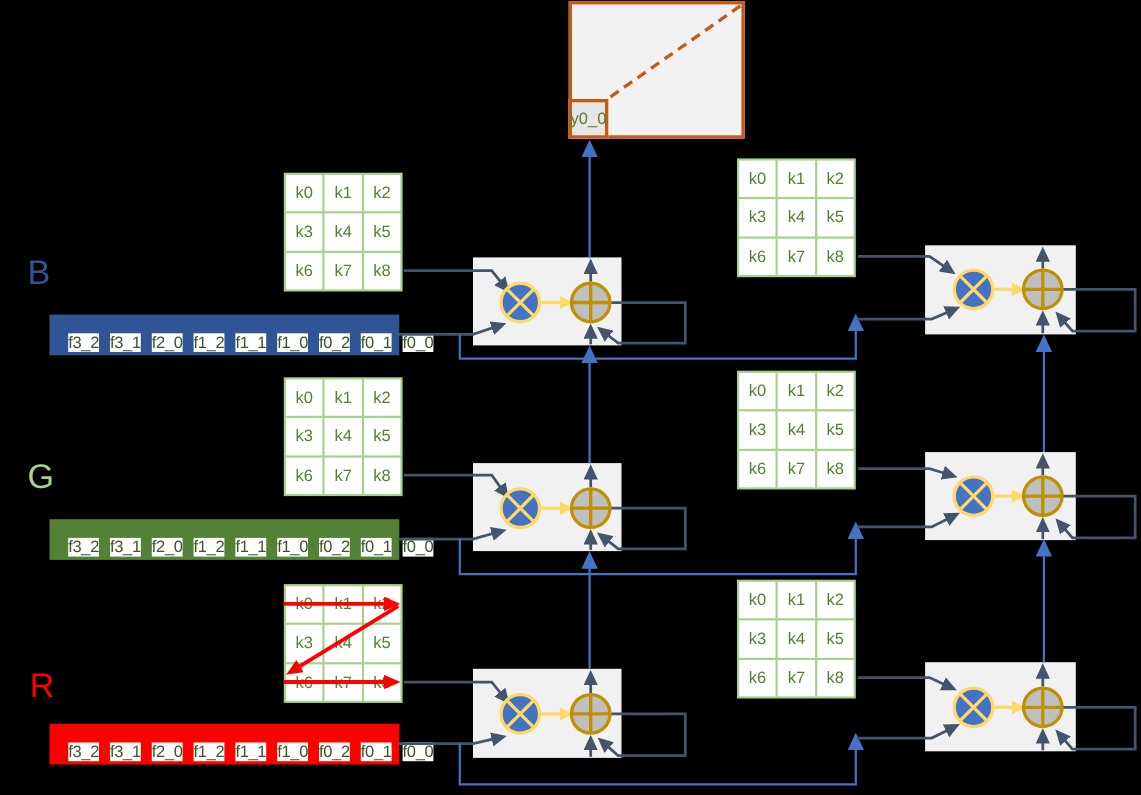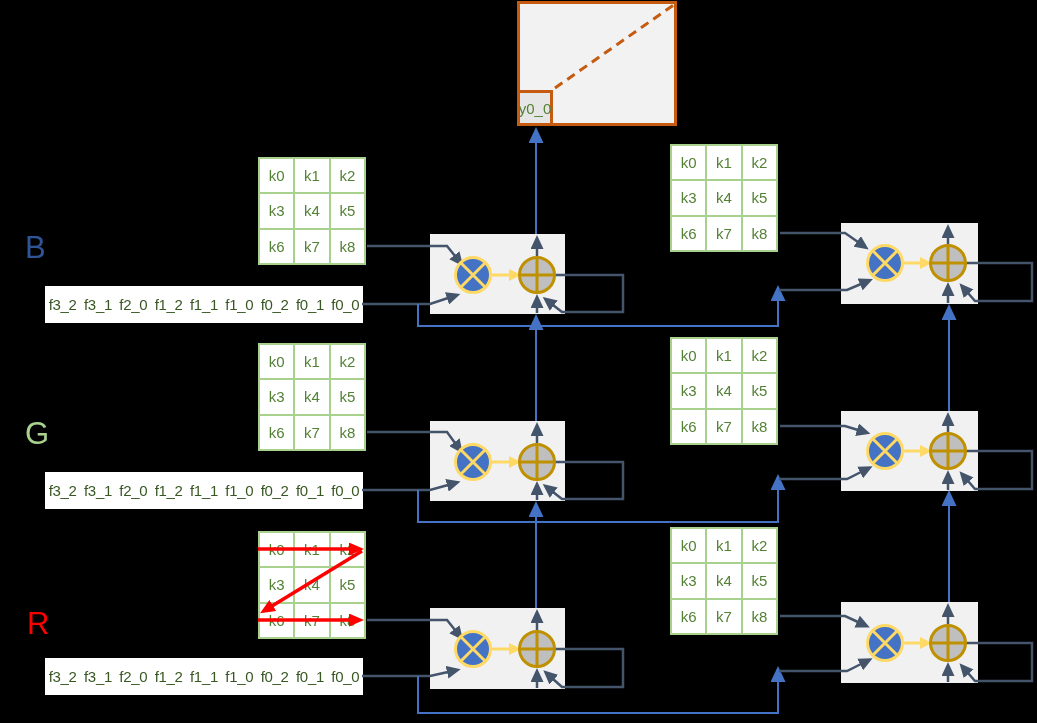--- a/index.html
+++ b/index.html
@@ -22,21 +22,21 @@
   
   .kgrid{position:absolute;width:108px;height:108px;box-sizing:border-box;
     display:grid;grid-template-columns:repeat(3,1fr);grid-auto-rows:1fr;
     background:#A9D18E;padding:2px;gap:2px;}
   .kcell{background:#FFFFFF;display:flex;align-items:center;justify-content:center;
     font-size:15px;color:#538135;}
   #kg-b-left{left:258px;top:157px;} #kg-g-left{left:258px;top:343px;} #kg-r-left{left:258px;top:531px;}
   #kg-b-right{left:670px;top:144px;} #kg-g-right{left:670px;top:337px;} #kg-r-right{left:670px;top:527px;}
   
   .frow{position:absolute;width:318px;height:37px;box-sizing:border-box;
-    display:grid;grid-template-columns:repeat(9,1fr);padding:0;gap:0;}
+    display:grid;grid-template-columns:repeat(9,1fr);padding:17px;gap:10px;}
   .fcell{background:#FFFFFF;display:flex;align-items:center;justify-content:center;
     font-size:15px;color:#385723;letter-spacing:-0.3px;}
   #frow-b{left:45px;top:286px;background:#2F5597;}
   #frow-g{left:45px;top:472px;background:#538135;}
   #frow-r{left:45px;top:658px;background:#FF0000;}
   
   .unit{position:absolute;background:#F1F1F2;}
   #mu-b{left:430px;top:234px;width:135px;height:80px;}
   #mu-g{left:430px;top:421px;width:135px;height:80px;}
   #mu-r{left:430px;top:608px;width:135px;height:81px;}

